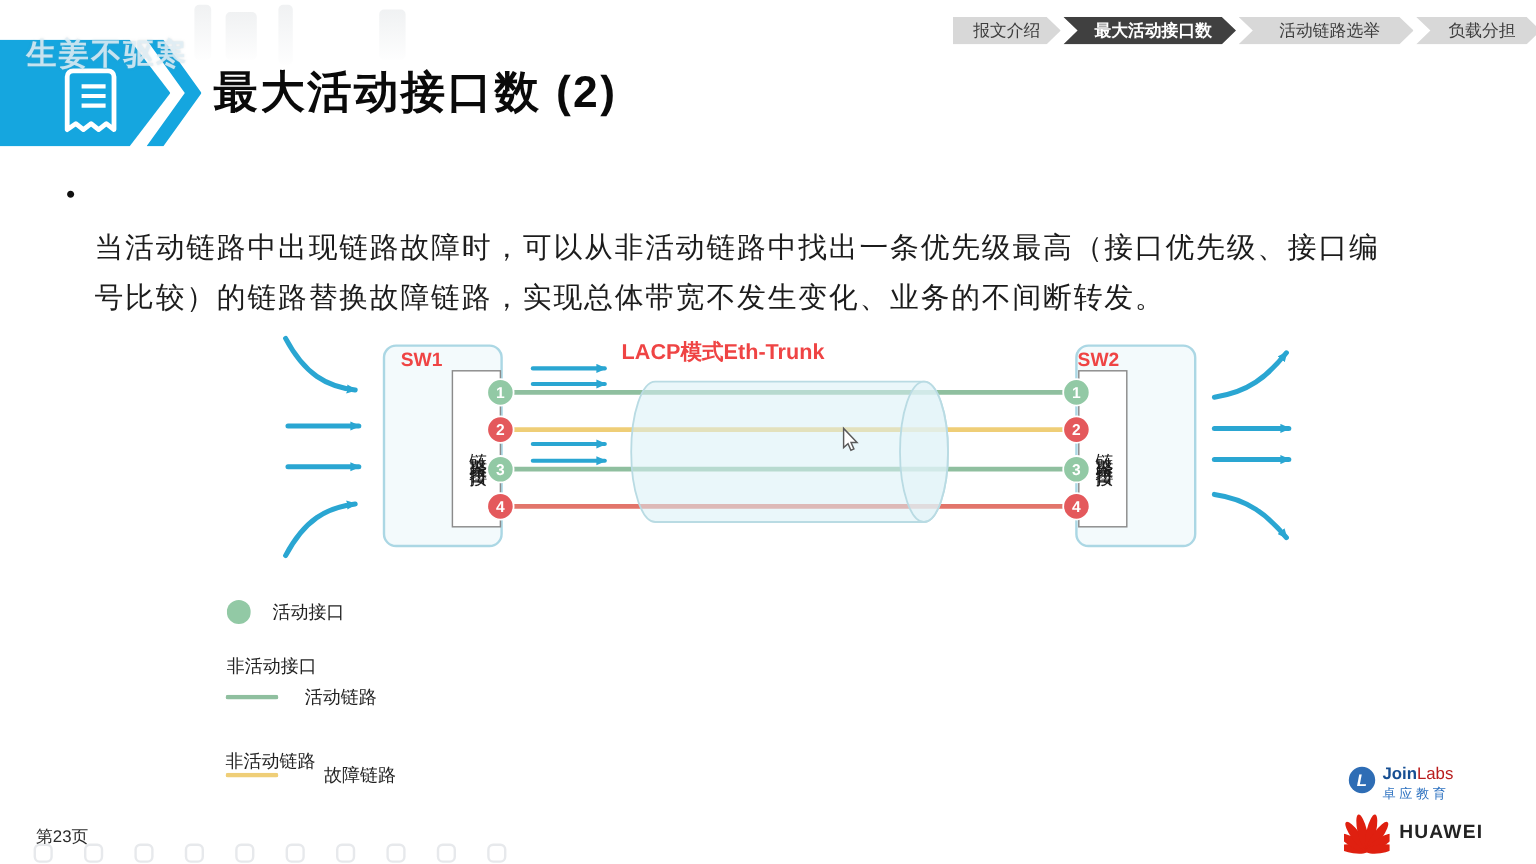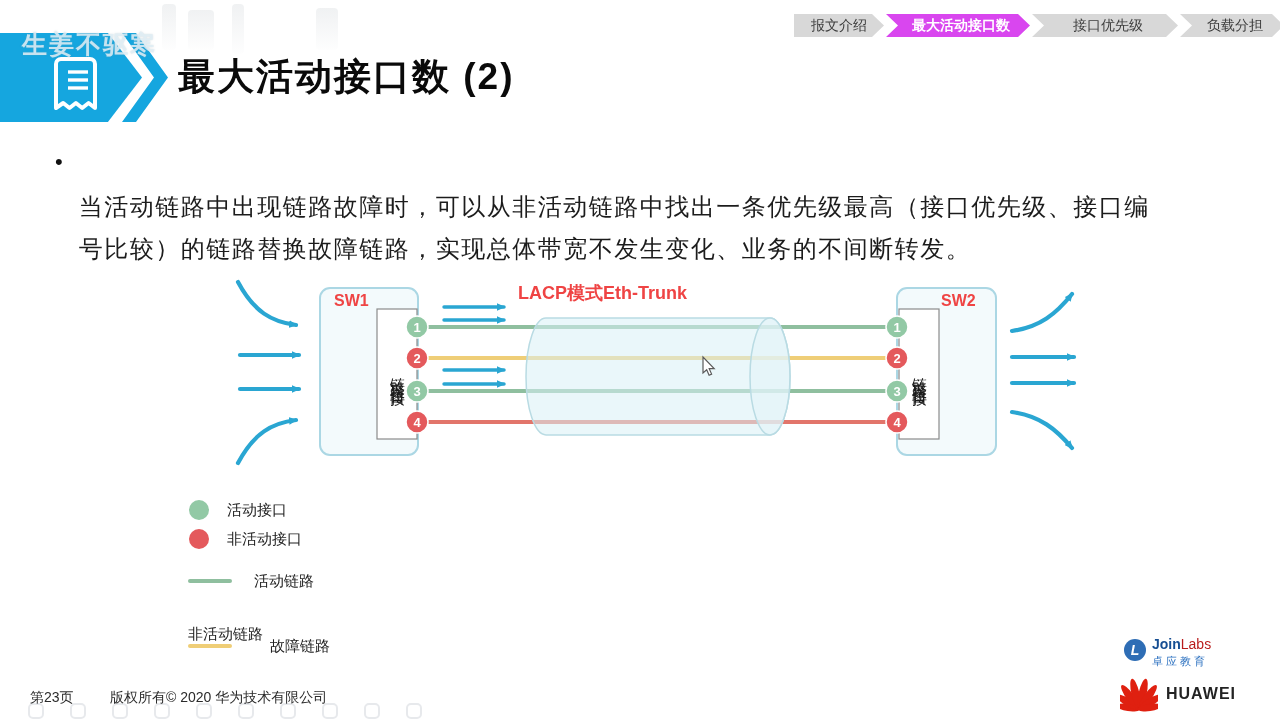--- a/index.html
+++ b/index.html
@@ -7,21 +7,21 @@
   body { font-family:"Liberation Sans","DejaVu Sans",sans-serif; background:#fff; }
   .slide { position:relative; width:1280px; height:720px; background:#ffffff; overflow:hidden; }
 
   
   .crumbs { position:absolute; left:794px; top:14px; height:23px; display:flex; }
   .crumb { height:23px; display:flex; align-items:center; justify-content:center;
            font-size:14px; color:#3d3d3d; background:#d8d8d8; margin-right:2px;
            clip-path:polygon(0 0, calc(100% - 12px) 0, 100% 50%, calc(100% - 12px) 100%, 0 100%, 12px 50%);
            padding-left:6px; }
   .crumb.first { clip-path:polygon(0 0, calc(100% - 12px) 0, 100% 50%, calc(100% - 12px) 100%, 0 100%); padding-left:0; }
-  .crumb.active { background:#d946ef; color:#fff; font-weight:bold; }
+  .crumb.active { background:#404040; color:#fff; font-weight:bold; }
 
   
   .banner-main { position:absolute; left:0; top:33px; width:142px; height:89px; background:#15A6DF;
                  clip-path:polygon(0 0, 76% 0, 100% 50%, 76% 100%, 0 100%); }
   .banner-stripe { position:absolute; left:122px; top:33px; width:46px; height:89px; background:#15A6DF;
                  clip-path:polygon(0 0, 14px 0, 46px 50%, 14px 100%, 0 100%, 32px 50%); }
   .doc-icon { position:absolute; left:52px; top:55px; }
   .page-title { position:absolute; left:178px; top:52px; font-size:37px; font-weight:800;
                 color:#0a0a0a; letter-spacing:2px; white-space:nowrap; }
 
@@ -41,33 +41,33 @@
   
   .bullet-row { position:absolute; left:55px; top:141px; width:1185px; display:flex; gap:16px; }
   .bullet-dot { font-size:22px; line-height:42px; color:#111; }
   .bullet-text { font-size:24px; line-height:42px; color:#1c1c1c; letter-spacing:1.5px;
                  white-space:pre-wrap;margin-top:45px; }
 
   
   .diagram-svg { position:absolute; left:0; top:0; width:1280px; height:720px; }
   .dia-label { position:absolute; font-weight:bold; color:#ef4444; }
   .sw1-label { left:334px; top:292px; font-size:16px; }
-  .sw2-label { left:941px; top:292px; font-size:16px; }
+  .sw2-label { left:898px; top:292px; font-size:16px; }
   .trunk-label { left:518px; top:281px; width:260px; text-align:left; font-size:18px; }
   .lag-label { position:absolute; width:40px; height:128px; display:flex; align-items:center; justify-content:center;
                writing-mode:vertical-rl; text-orientation:upright; font-size:15px; color:#1a1a1a;
                letter-spacing:3px; }
   .lag1 { left:377px; top:311px; }
   .lag2 { left:899px; top:311px; }
 
   
   .legend-row { position:absolute; display:flex; align-items:center; height:22px; }
   .legend-row .lbl { font-size:15px; color:#222; }
   .lr1 { left:189px; top:499px; gap:18px; }
-  .lr2 { left:189px; top:528px; gap:18px; }
+  .lr2 { left:189px; top:528px; gap:18px;flex-direction:column; }
   .lr3 { left:188px; top:570px; gap:22px; }
   .lr4 { left:188px; top:603px; gap:22px;flex-direction:column; }
   .lr5 { left:188px; top:635px; gap:38px; }
 
   
   .page-no { position:absolute; left:30px; top:689px; font-size:14px; color:#2b2b2b; }
   .copyright { position:absolute; left:110px; top:689px; font-size:14px; color:#2b2b2b; }
 
   
   .joinlabs { position:absolute; left:1124px; top:637px; display:flex; gap:6px; align-items:flex-start; }
@@ -87,21 +87,21 @@
 <div class="slide">
 
   <div class="crumbs">
     <div class="crumb first" style="width:90px">
       <span>报文介绍</span>
     </div>
     <div class="crumb active" style="width:144px">
       <span>最大活动接口数</span>
     </div>
     <div class="crumb" style="width:146px">
-      <span>接口优先级</span>
+      <span>活动链路选举</span>
     </div>
     <div class="crumb" style="width:104px">
       <span>负载分担</span>
     </div>
   </div>
 
   <div class="banner-main"></div>
   <div class="banner-stripe"></div>
   <svg class="doc-icon" width="48" height="58" viewBox="0 0 48 58">
     <path d="M9,4 h29 a5,5 0 0 1 5,5 v44 l-6.4,-5 -6.4,5 -6.3,-5 -6.4,5 -6.3,-5 -7.2,5 v-44 a5,5 0 0 1 5,-5 z" fill="none" stroke="#ffffff" stroke-width="4" stroke-linejoin="round"></path>
@@ -217,21 +217,20 @@
     <span class="lbl">非活动链路</span>
   </div>
   <div class="legend-row lr5">
     <svg width="44" height="4">
         <rect width="44" height="4" rx="2" fill="#EFCE77"></rect>
       </svg>
     <span class="lbl">故障链路</span>
   </div>
 
   <div class="page-no">第23页</div>
-  <div class="copyright">版权所有© 2020 华为技术有限公司</div>
   <div class="wm-icons">
     <span></span>
       <span></span>
       <span></span>
       <span></span>
       <span></span>
       <span></span>
       <span></span>
       <span></span>
       <span></span>

